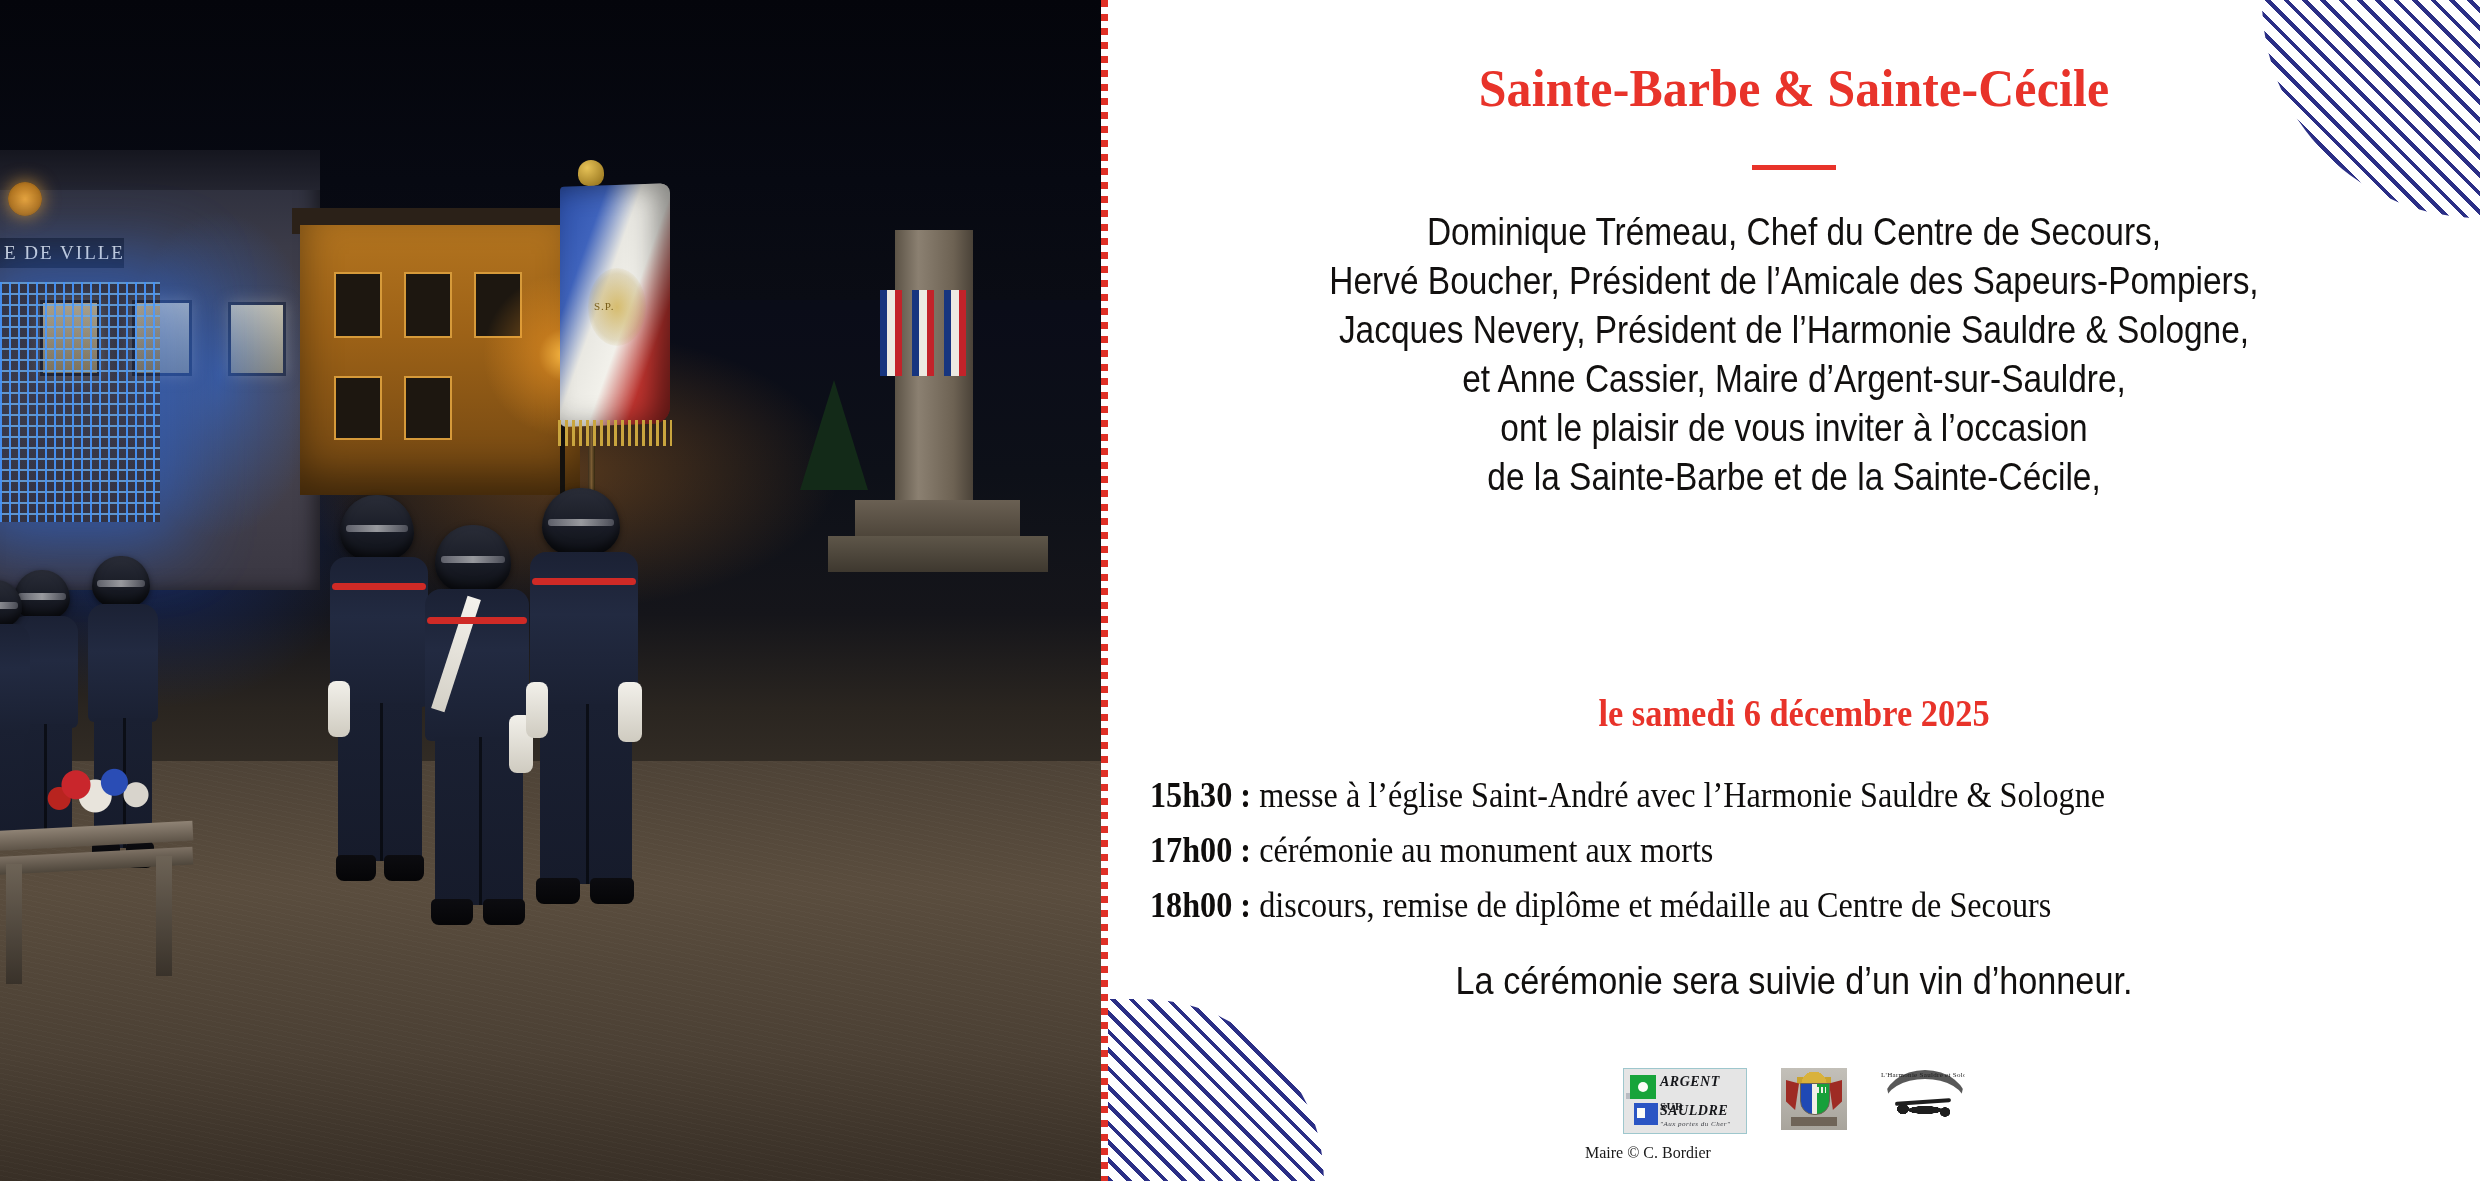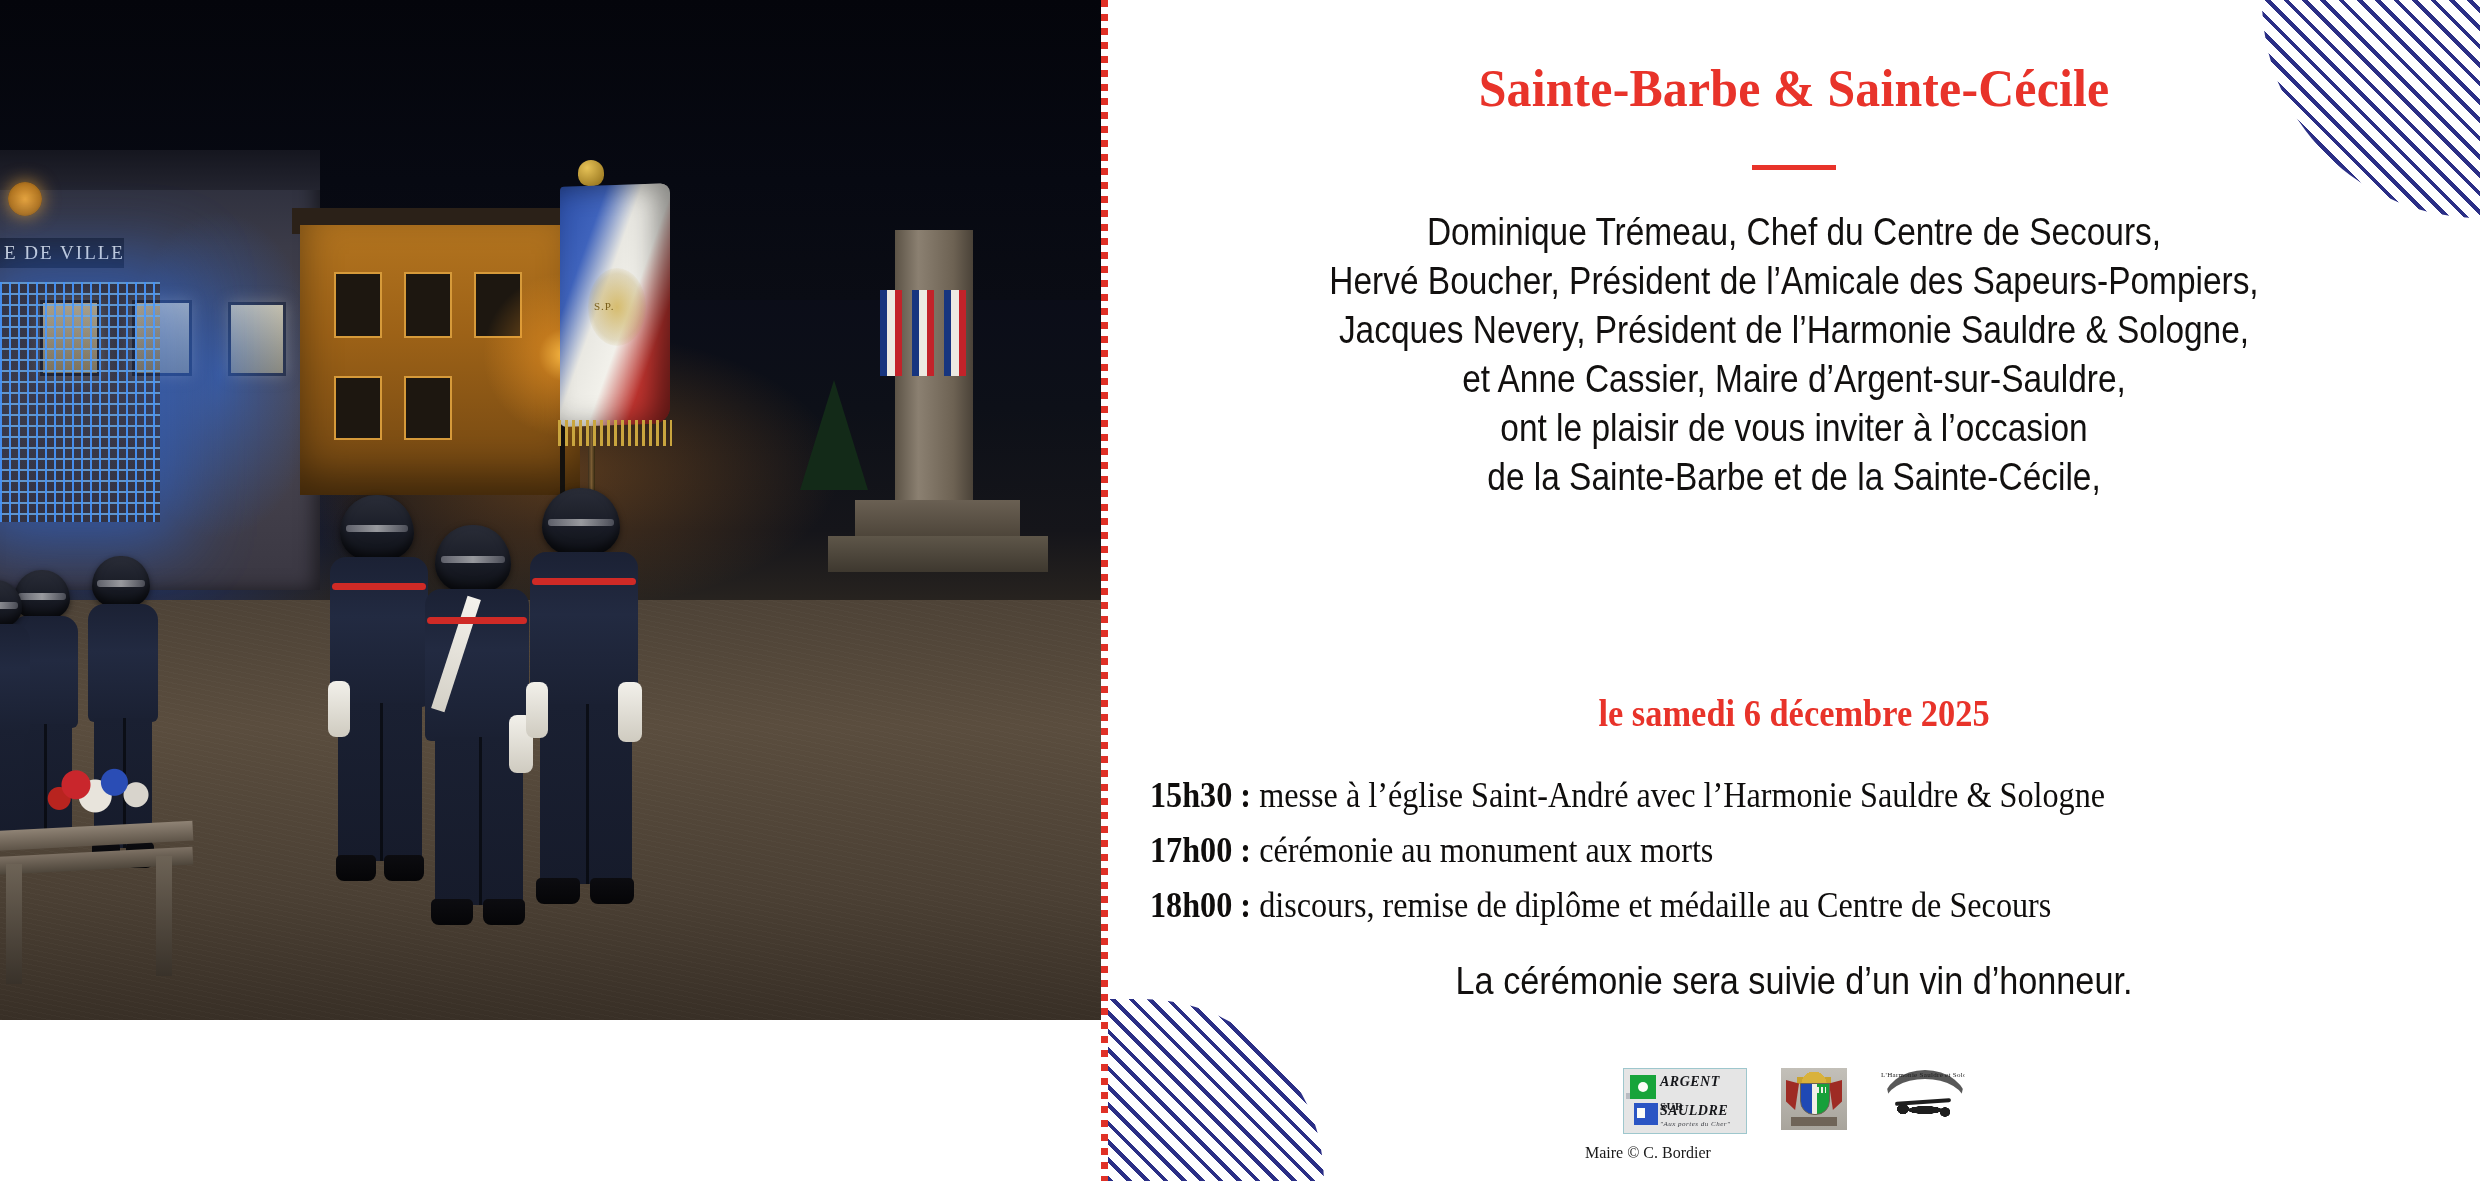--- a/index.html
+++ b/index.html
@@ -15,21 +15,21 @@
     overflow: hidden;
     font-family: "Liberation Sans", sans-serif;
   }
 
   
   .photo-panel {
     position: absolute;
     left: 0;
     top: 0;
     width: 1106px;
-    height: 1020px;
+    height: 1181px;
     overflow: hidden;
     background: #e5e5e5;
   }
   .photo-canvas {
     position: absolute;
     inset: 0;
     background:
       radial-gradient(ellipse 400px 200px at 560px 470px, rgba(255,150,40,0.30), rgba(0,0,0,0) 70%),
       radial-gradient(ellipse 300px 260px at 160px 520px, rgba(30,90,255,0.30), rgba(0,0,0,0) 72%),
       linear-gradient(to bottom, #070a14 0%, #0a0c18 26%, #0d1018 40%, #15151a 52%, #2a2520 60%, #3e362c 72%, #4a4036 84%, #3c332b 100%);

